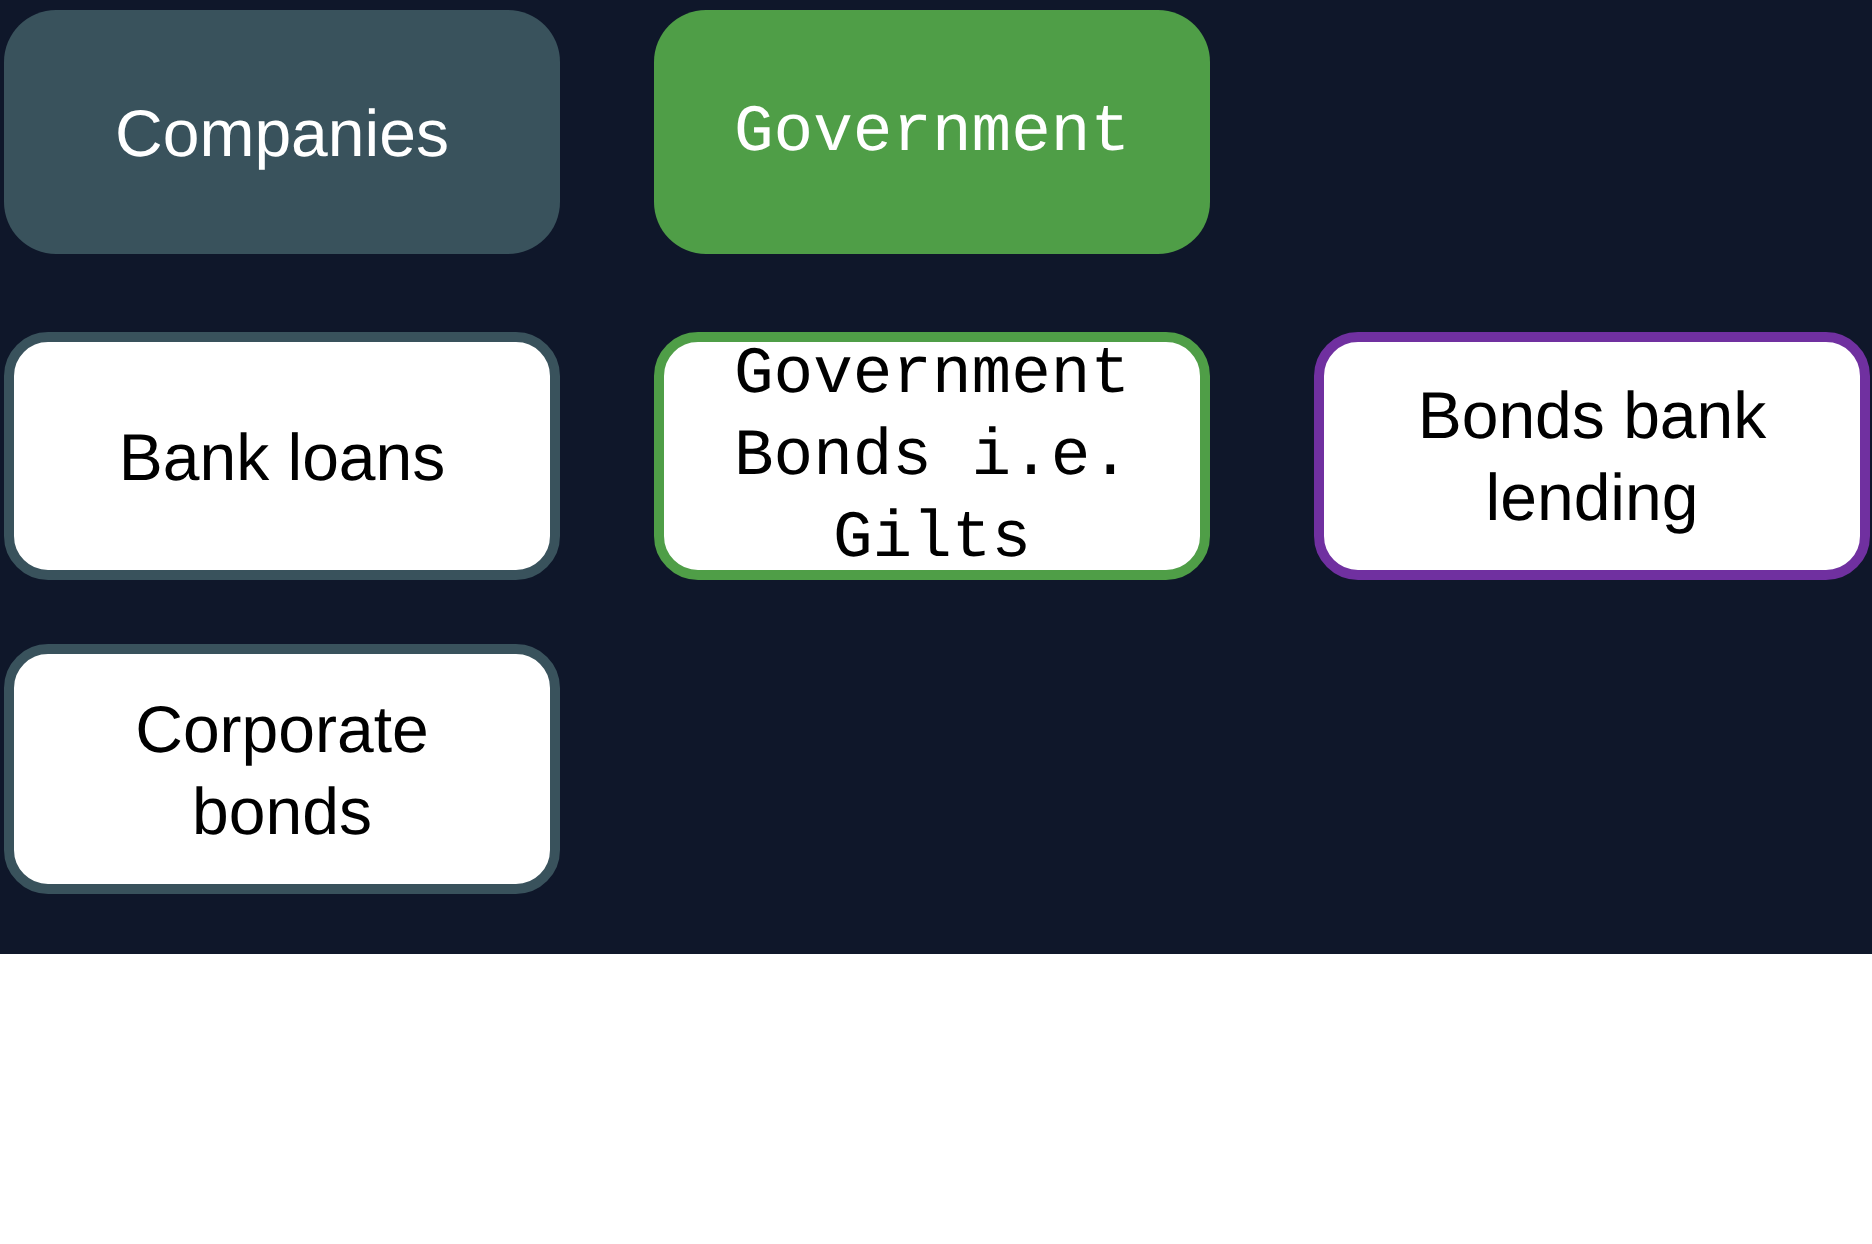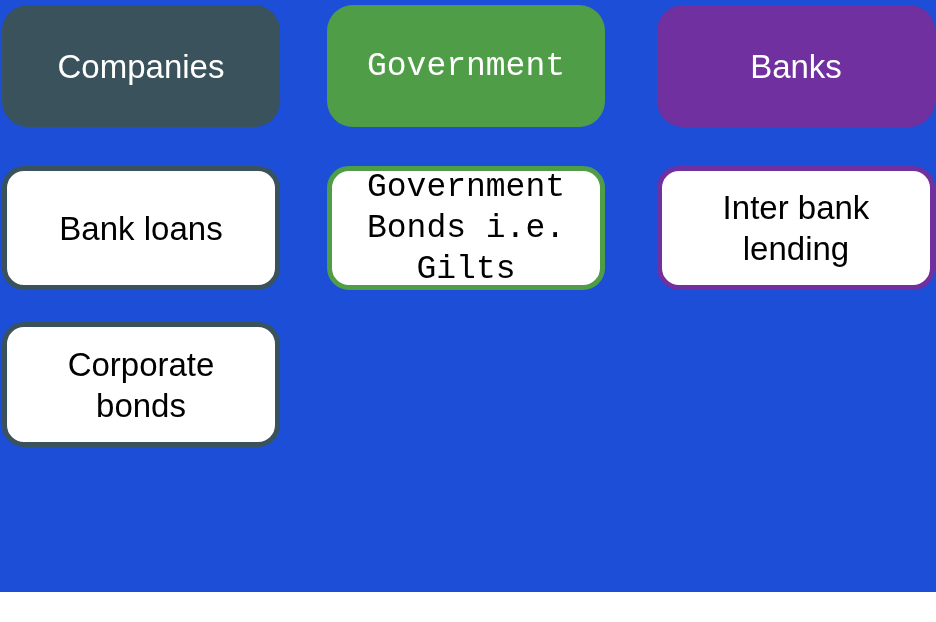--- a/index.html
+++ b/index.html
@@ -2,22 +2,22 @@
 <html><head>
 <meta charset="utf-8">
 <style>
   * { margin: 0; padding: 0; box-sizing: border-box; }
   html, body { background: #ffffff; }
   body { font-family: "Liberation Sans", sans-serif; }
 
   .canvas {
     position: relative;
     width: 936px;
-    height: 592px;
-    background: #1d4ed8;
+    height: 477px;
+    background: #0f172a;
     overflow: hidden;
     padding-left: 24px;
   }
 
   .box {
     position: absolute;
     display: flex;
     align-items: center;
     justify-content: center;
     text-align: center;
@@ -60,18 +60,17 @@
 
   <div class="box item c1 r3" style="border-color: rgb(57, 82, 92);">Corporate
 bonds</div>
 
 
   <div class="box header c2 r1" style="background: rgb(79, 158, 71); color: rgb(255, 255, 255);">Government</div>
 
   <div class="box item c2 r2" style="border-color: rgb(79, 158, 71);">Government
 Bonds i.e. Gilts</div>
 
-  <div class="box header c3 r1" style="background: rgb(112, 48, 160); color: rgb(255, 255, 255);">Banks</div>
 
-  <div class="box item c3 r2" style="border-color: rgb(112, 48, 160);">Inter bank
+  <div class="box item c3 r2" style="border-color: rgb(112, 48, 160);">Bonds bank
 lending</div>
 
 </div>
 
 </body></html>

